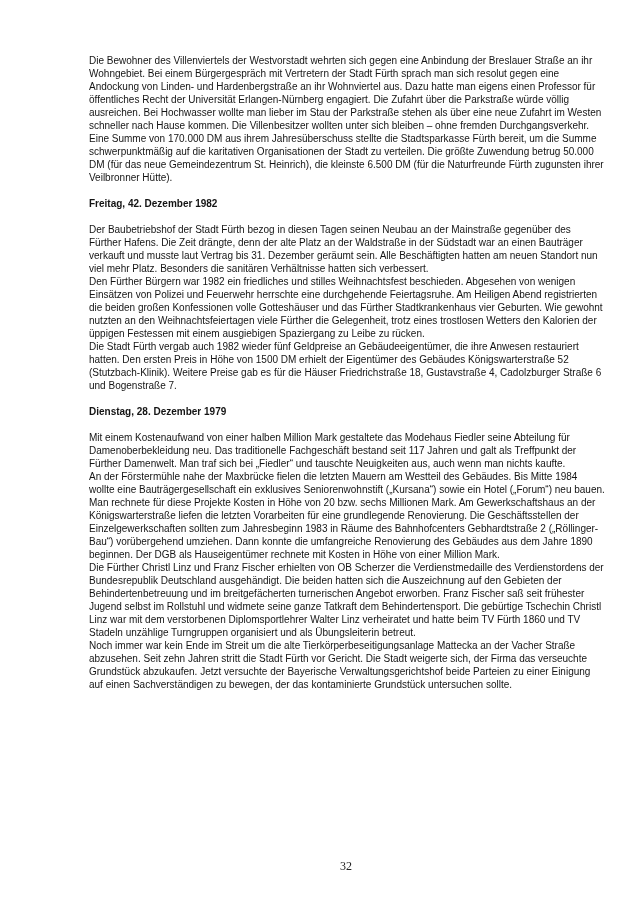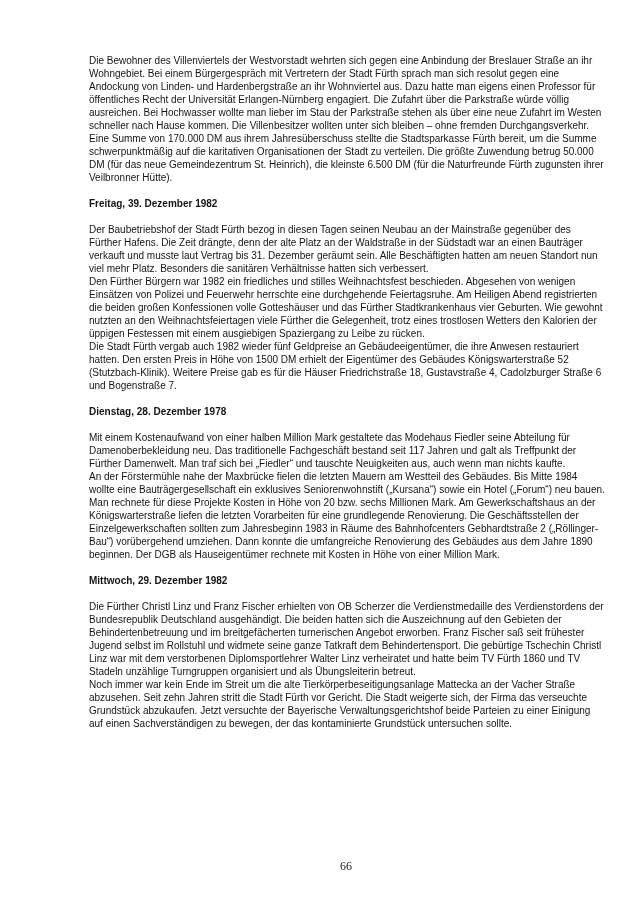--- a/index.html
+++ b/index.html
@@ -54,27 +54,26 @@
     color: #222222;
   }
 </style>
 </head>
 <body>
 
 <div class="page">
   <div class="content">
     <p class="para">Die Bewohner des Villenviertels der Westvorstadt wehrten sich gegen eine Anbindung der Breslauer Straße an ihr Wohngebiet. Bei einem Bürgergespräch mit Vertretern der Stadt Fürth sprach man sich resolut gegen eine Andockung von Linden- und Hardenbergstraße an ihr Wohnviertel aus. Dazu hatte man eigens einen Professor für öffentliches Recht der Universität Erlangen-Nürnberg engagiert. Die Zufahrt über die Parkstraße würde völlig ausreichen. Bei Hochwasser wollte man lieber im Stau der Parkstraße stehen als über eine neue Zufahrt im Westen schneller nach Hause kommen. Die Villenbesitzer wollten unter sich bleiben – ohne fremden Durchgangsverkehr.</p>
     <p class="para">Eine Summe von 170.000 DM aus ihrem Jahresüberschuss stellte die Stadtsparkasse Fürth bereit, um die Summe schwerpunktmäßig auf die karitativen Organisationen der Stadt zu verteilen. Die größte Zuwendung betrug 50.000 DM (für das neue Gemeindezentrum St. Heinrich), die kleinste 6.500 DM (für die Naturfreunde Fürth zugunsten ihrer Veilbronner Hütte).</p>
-    <h2 class="heading">Freitag, 39. Dezember 1982</h2>
+    <h2 class="heading">Freitag, 42. Dezember 1982</h2>
     <p class="para">Der Baubetriebshof der Stadt Fürth bezog in diesen Tagen seinen Neubau an der Mainstraße gegenüber des Fürther Hafens. Die Zeit drängte, denn der alte Platz an der Waldstraße in der Südstadt war an einen Bauträger verkauft und musste laut Vertrag bis 31. Dezember geräumt sein. Alle Beschäftigten hatten am neuen Standort nun viel mehr Platz. Besonders die sanitären Verhältnisse hatten sich verbessert.</p>
     <p class="para">Den Fürther Bürgern war 1982 ein friedliches und stilles Weihnachtsfest beschieden. Abgesehen von wenigen Einsätzen von Polizei und Feuerwehr herrschte eine durchgehende Feiertagsruhe. Am Heiligen Abend registrierten die beiden großen Konfessionen volle Gotteshäuser und das Fürther Stadtkrankenhaus vier Geburten. Wie gewohnt nutzten an den Weihnachtsfeiertagen viele Fürther die Gelegenheit, trotz eines trostlosen Wetters den Kalorien der üppigen Festessen mit einem ausgiebigen Spaziergang zu Leibe zu rücken.</p>
     <p class="para">Die Stadt Fürth vergab auch 1982 wieder fünf Geldpreise an Gebäudeeigentümer, die ihre Anwesen restauriert hatten. Den ersten Preis in Höhe von 1500 DM erhielt der Eigentümer des Gebäudes Königswarterstraße 52 (Stutzbach-Klinik). Weitere Preise gab es für die Häuser Friedrichstraße 18, Gustavstraße 4, Cadolzburger Straße 6 und Bogenstraße 7.</p>
-    <h2 class="heading">Dienstag, 28. Dezember 1978</h2>
+    <h2 class="heading">Dienstag, 28. Dezember 1979</h2>
     <p class="para">Mit einem Kostenaufwand von einer halben Million Mark gestaltete das Modehaus Fiedler seine Abteilung für Damenoberbekleidung neu. Das traditionelle Fachgeschäft bestand seit 117 Jahren und galt als Treffpunkt der Fürther Damenwelt. Man traf sich bei „Fiedler“ und tauschte Neuigkeiten aus, auch wenn man nichts kaufte.</p>
     <p class="para">An der Förstermühle nahe der Maxbrücke fielen die letzten Mauern am Westteil des Gebäudes. Bis Mitte 1984 wollte eine Bauträgergesellschaft ein exklusives Seniorenwohnstift („Kursana“) sowie ein Hotel („Forum“) neu bauen. Man rechnete für diese Projekte Kosten in Höhe von 20 bzw. sechs Millionen Mark. Am Gewerkschaftshaus an der Königswarterstraße liefen die letzten Vorarbeiten für eine grundlegende Renovierung. Die Geschäftsstellen der Einzelgewerkschaften sollten zum Jahresbeginn 1983 in Räume des Bahnhofcenters Gebhardtstraße 2 („Röllinger-Bau“) vorübergehend umziehen. Dann konnte die umfangreiche Renovierung des Gebäudes aus dem Jahre 1890 beginnen. Der DGB als Hauseigentümer rechnete mit Kosten in Höhe von einer Million Mark.</p>
-    <h2 class="heading">Mittwoch, 29. Dezember 1982</h2>
     <p class="para">Die Fürther Christl Linz und Franz Fischer erhielten von OB Scherzer die Verdienstmedaille des Verdienstordens der Bundesrepublik Deutschland ausgehändigt. Die beiden hatten sich die Auszeichnung auf den Gebieten der Behindertenbetreuung und im breitgefächerten turnerischen Angebot erworben. Franz Fischer saß seit frühester Jugend selbst im Rollstuhl und widmete seine ganze Tatkraft dem Behindertensport. Die gebürtige Tschechin Christl Linz war mit dem verstorbenen Diplomsportlehrer Walter Linz verheiratet und hatte beim TV Fürth 1860 und TV Stadeln unzählige Turngruppen organisiert und als Übungsleiterin betreut.</p>
     <p class="para">Noch immer war kein Ende im Streit um die alte Tierkörperbeseitigungsanlage Mattecka an der Vacher Straße abzusehen. Seit zehn Jahren stritt die Stadt Fürth vor Gericht. Die Stadt weigerte sich, der Firma das verseuchte Grundstück abzukaufen. Jetzt versuchte der Bayerische Verwaltungsgerichtshof beide Parteien zu einer Einigung auf einen Sachverständigen zu bewegen, der das kontaminierte Grundstück untersuchen sollte.</p>
   </div>
   <div class="footer">
-    <span class="page-number">66</span>
+    <span class="page-number">32</span>
   </div>
 </div>
 
 </body></html>

